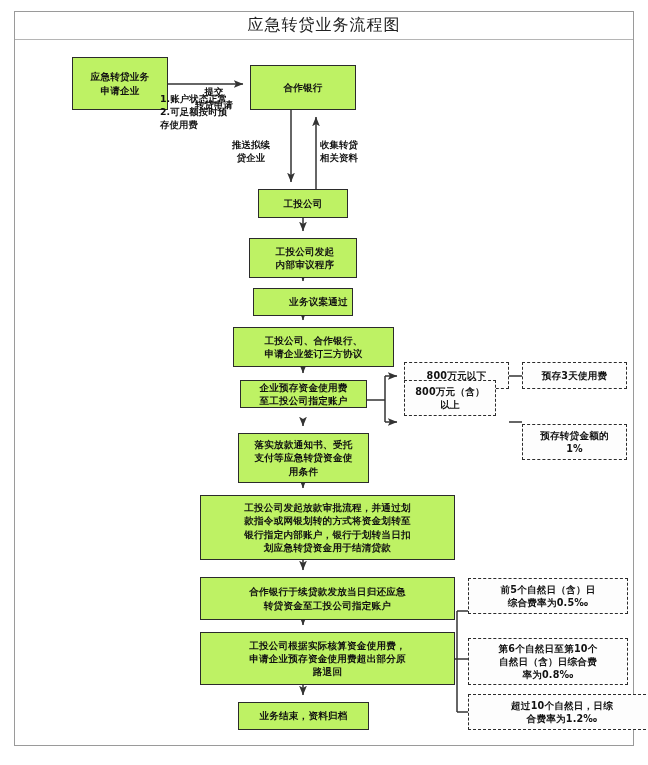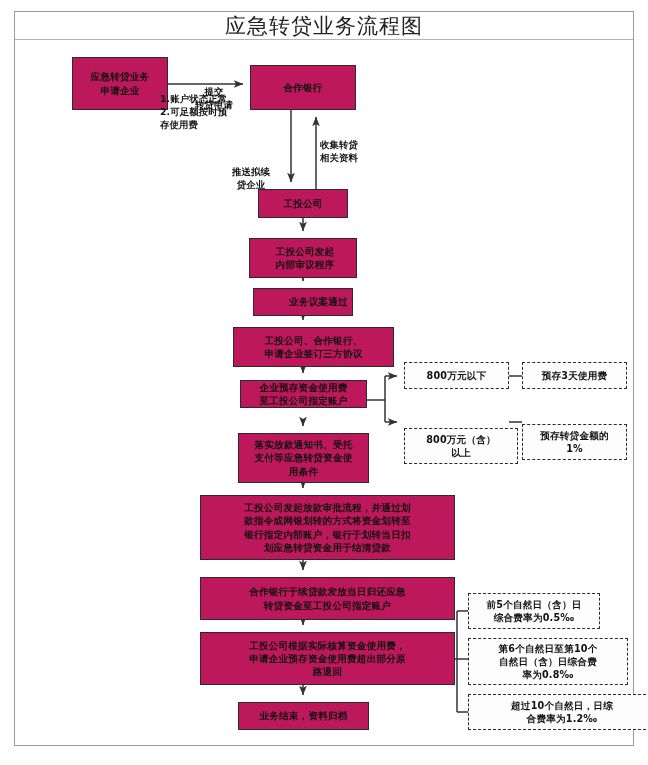--- a/index.html
+++ b/index.html
@@ -34,21 +34,21 @@
     width: 100%;
     height: 28px;
     border-bottom: 1px solid #b5b5b5;
     box-sizing: border-box;
     display: flex;
     align-items: center;
     justify-content: center;
     background: #fff;
   }
   #title-bar .t {
-    font-size: 21px;
+    font-size: 16px;
     letter-spacing: 1px;
     color: #222;
     font-weight: 400;
     text-align: right;
   }
 
   
   #canvas {
     position: absolute;
     left: 0;
@@ -62,21 +62,21 @@
     top: 0;
     width: 648px;
     height: 765px;
     pointer-events: none;
   }
 
   
   .node {
     position: absolute;
     box-sizing: border-box;
-    background: #be185d;
+    background: #bef264;
     border: 1.6px solid #2b2b2b;
     display: flex;
     align-items: center;
     justify-content: center;
     text-align: center;
     font-size: 9.6px;
     font-weight: bold;
     line-height: 1.38;
     letter-spacing: 0.2px;
     padding: 2px 4px;
@@ -182,35 +182,35 @@
 银行指定内部账户，银行于划转当日扣
 划应急转贷资金用于结清贷款</div>
   <div class="node" style="left: 200px; top: 577px; width: 255px; height: 43px;">合作银行于续贷款发放当日归还应急
 转贷资金至工投公司指定账户</div>
   <div class="node" style="left: 200px; top: 632px; width: 255px; height: 53px;">工投公司根据实际核算资金使用费，
 申请企业预存资金使用费超出部分原
 路退回</div>
   <div class="node" style="left: 238px; top: 702px; width: 131px; height: 28px;">业务结束，资料归档</div>
   <div class="node dashed" style="left: 404px; top: 362px; width: 105px; height: 27px;">800万元以下</div>
   <div class="node dashed" style="left: 522px; top: 362px; width: 105px; height: 27px;">预存3天使用费</div>
-  <div class="node dashed" style="left: 404px; top: 428px; width: 114px; height: 36px;">800万元（含）
+  <div class="node dashed" style="left: 404px; top: 380px; width: 92px; height: 36px;">800万元（含）
 以上</div>
   <div class="node dashed" style="left: 522px; top: 404px; width: 105px; height: 36px; margin-top: 20px;">预存转贷金额的
 1%</div>
-  <div class="node dashed" style="left: 468px; top: 593px; width: 132px; height: 36px; text-align: center;">前5个自然日（含）日
+  <div class="node dashed" style="left: 468px; top: 578px; width: 160px; height: 36px; text-align: center;">前5个自然日（含）日
 综合费率为0.5‰</div>
   <div class="node dashed" style="left: 468px; top: 638px; width: 160px; height: 47px;">第6个自然日至第10个
 自然日（含）日综合费
 率为0.8‰</div>
   <div class="node dashed" style="left: 468px; top: 694px; width: 188px; height: 36px;">超过10个自然日，日综
 合费率为1.2‰</div>
 
   <div class="elabel" style="left: 174px; top: 48px; width: 80px; margin-top: 37px;">提交
 转贷申请</div>
   <div class="elabel left" style="left: 160px; top: 92px; width: 92px;">1.账户状态正常
 2.可足额按时预
 存使用费</div>
-  <div class="elabel" style="left: 222px; top: 138px; width: 58px; margin-top: 27px;">推送拟续
+  <div class="elabel" style="left: 222px; top: 138px; width: 58px;">推送拟续
 贷企业</div>
   <div class="elabel" style="left: 310px; top: 138px; width: 58px;">收集转贷
 相关资料</div>
 
 </div>
 
 </body></html>

